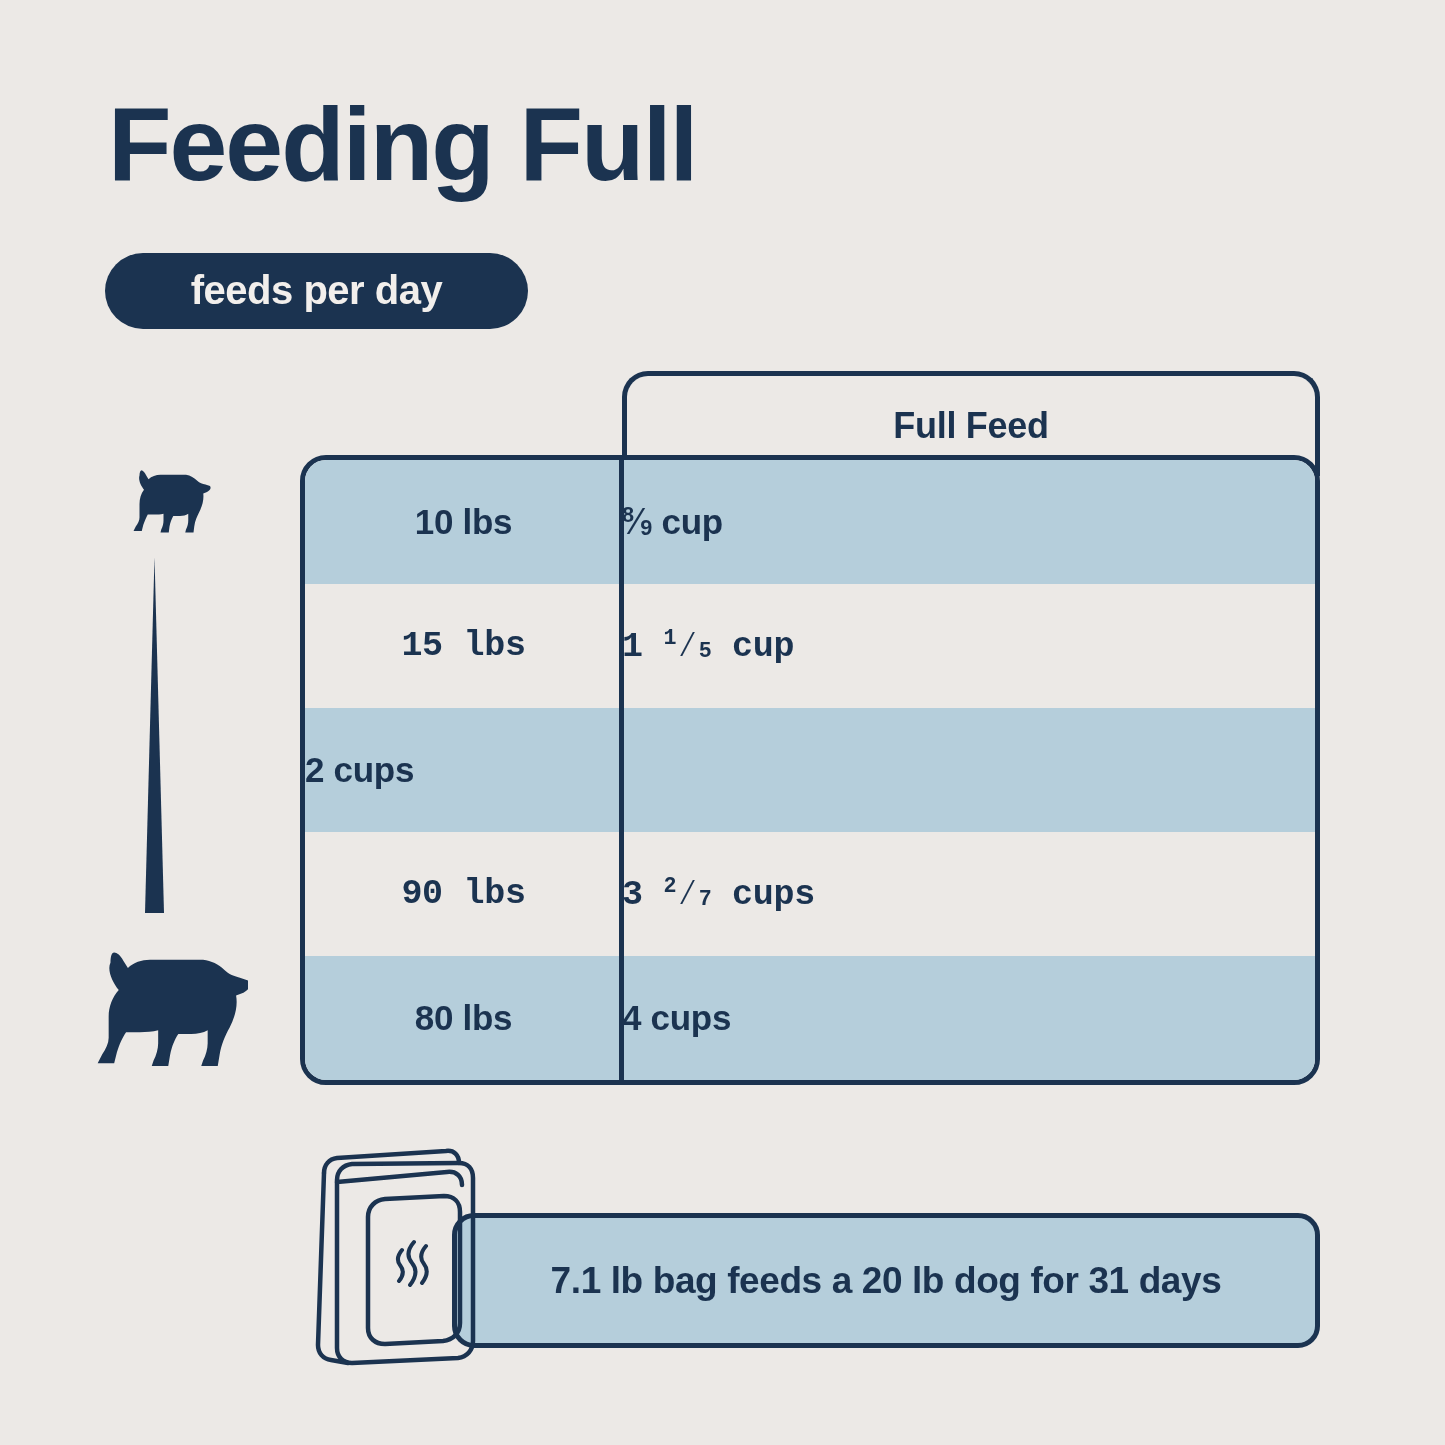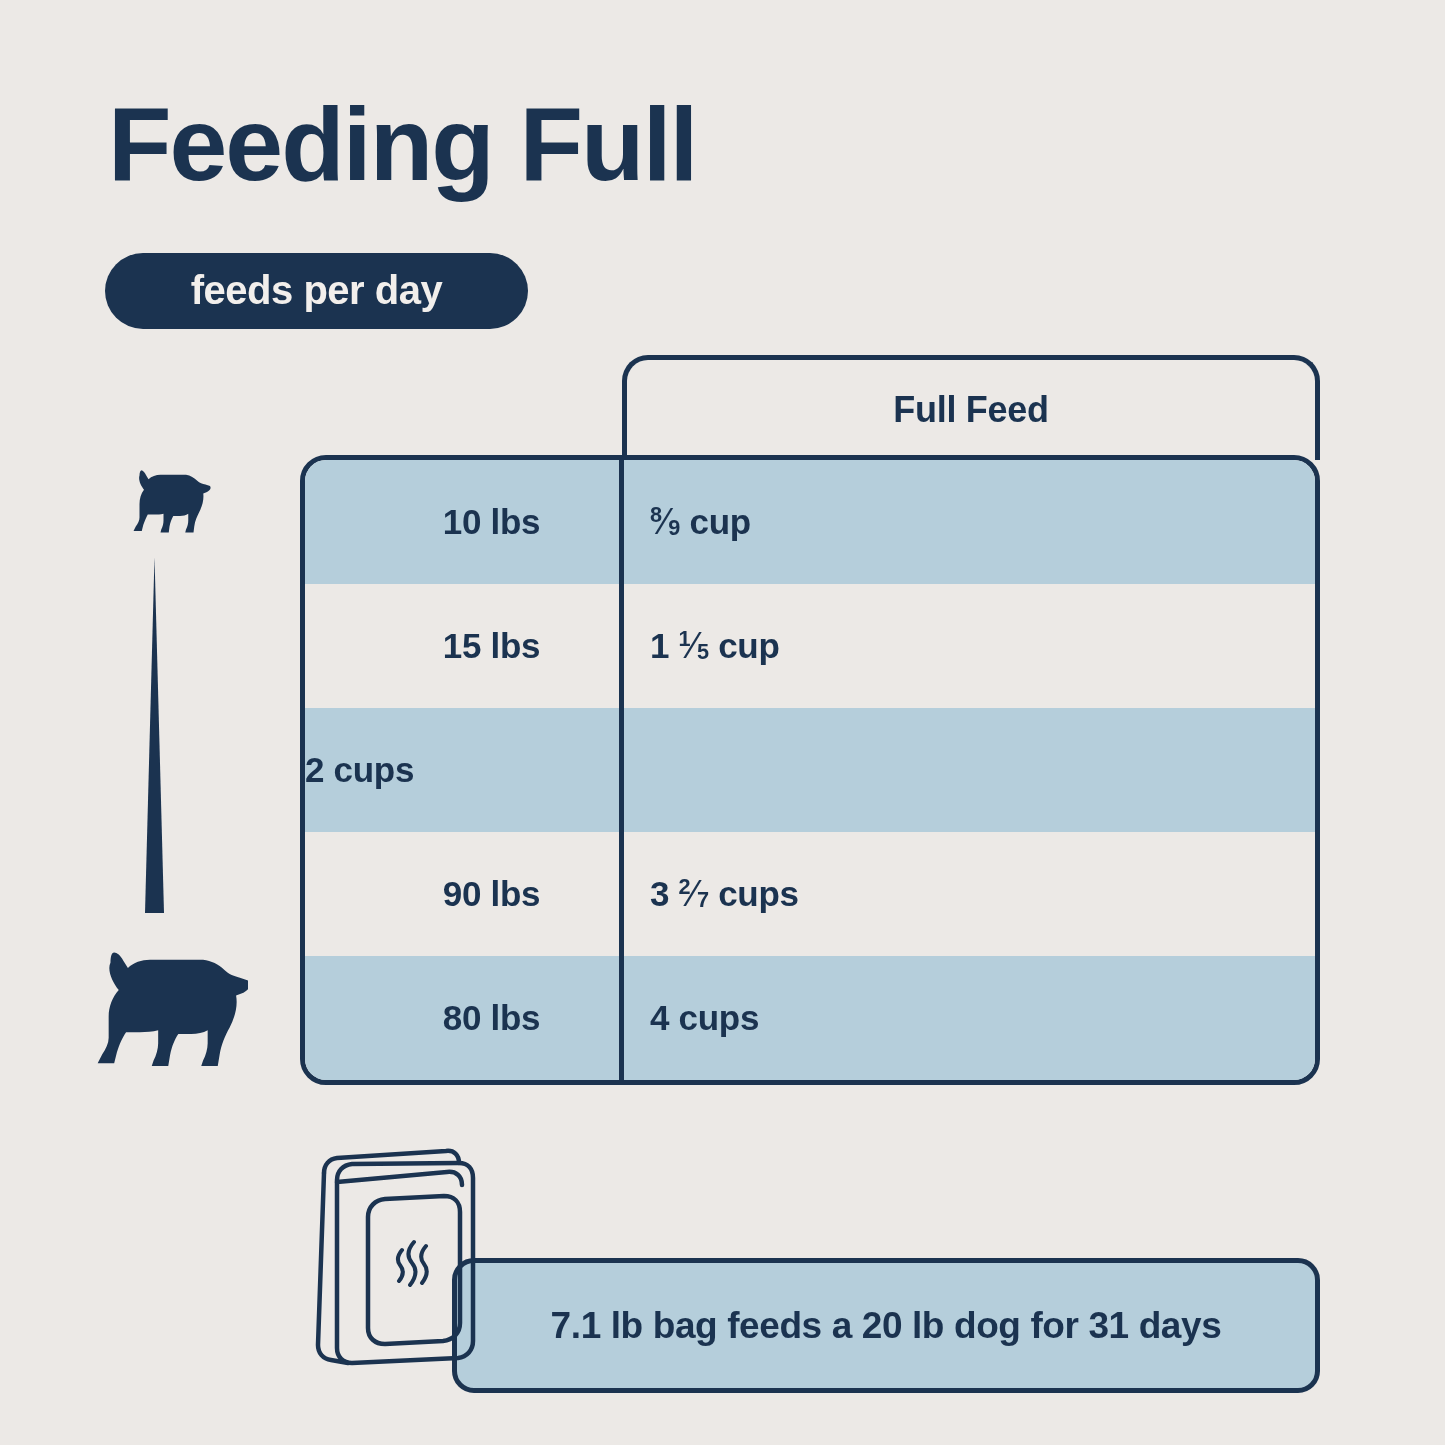--- a/index.html
+++ b/index.html
@@ -91,21 +91,21 @@
     position: absolute;
     left: 300px;
     top: 355px;
     width: 1020px;
     height: 730px;
   }
   
   .table-header-box {
     position: absolute;
     left: 322px;
-    top: 0px;
+    top: 16px;
     width: 698px;
     height: 105px;
     background: #ece9e6;
     border: 5px solid #1b3350;
     border-bottom: none;
     border-radius: 26px 26px 0 0;
     box-sizing: border-box;
     display: flex;
     align-items: center;
     justify-content: center;
@@ -127,30 +127,29 @@
     border-radius: 26px;
     box-sizing: border-box;
     overflow: hidden;
   }
   .trow {
     display: flex;
     height: 124px;
     align-items: center;
   }
   .trow.shaded { background: #b5cedb; }
-  .trow.plain  { background: #ece9e6; }
+  .trow.plain  { background: #ece9e6; font-family: Liberation Mono, monospace; }
   .tcell-weight {
     width: 317px;
     flex: 0 0 317px;
     text-align: center;
     font-size: 35px;
     font-weight: 700;
     color: #1b3350;
     letter-spacing: -0.3px;
-    margin-left: 28px;
   }
   .tcell-amount {
     flex: 1 1 auto;
     text-align: left;
     font-size: 35px;
     font-weight: 700;
     color: #1b3350;
     letter-spacing: -0.3px;
   }
   
@@ -160,21 +159,21 @@
     top: 100px;
     width: 5px;
     height: 630px;
     background: #1b3350;
   }
 
   
   .bottom-bar {
     position: absolute;
     left: 452px;
-    top: 1258px;
+    top: 1213px;
     width: 868px;
     height: 135px;
     background: #b5cedb;
     border: 5px solid #1b3350;
     border-radius: 22px;
     box-sizing: border-box;
     display: flex;
     align-items: center;
     justify-content: center;
   }

